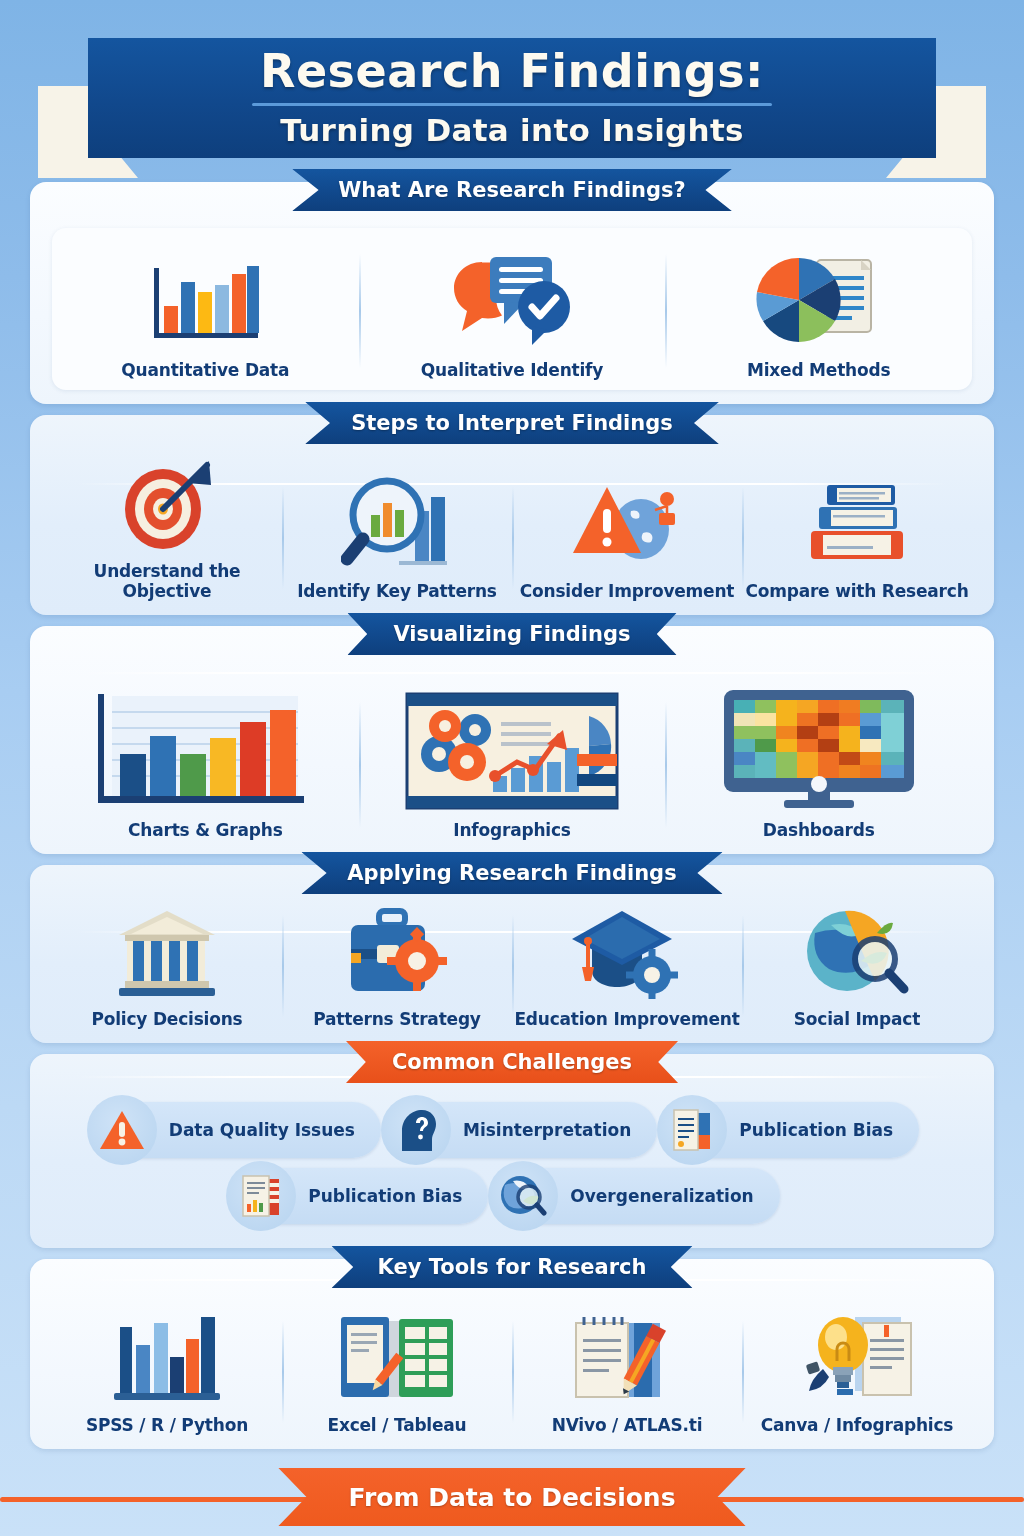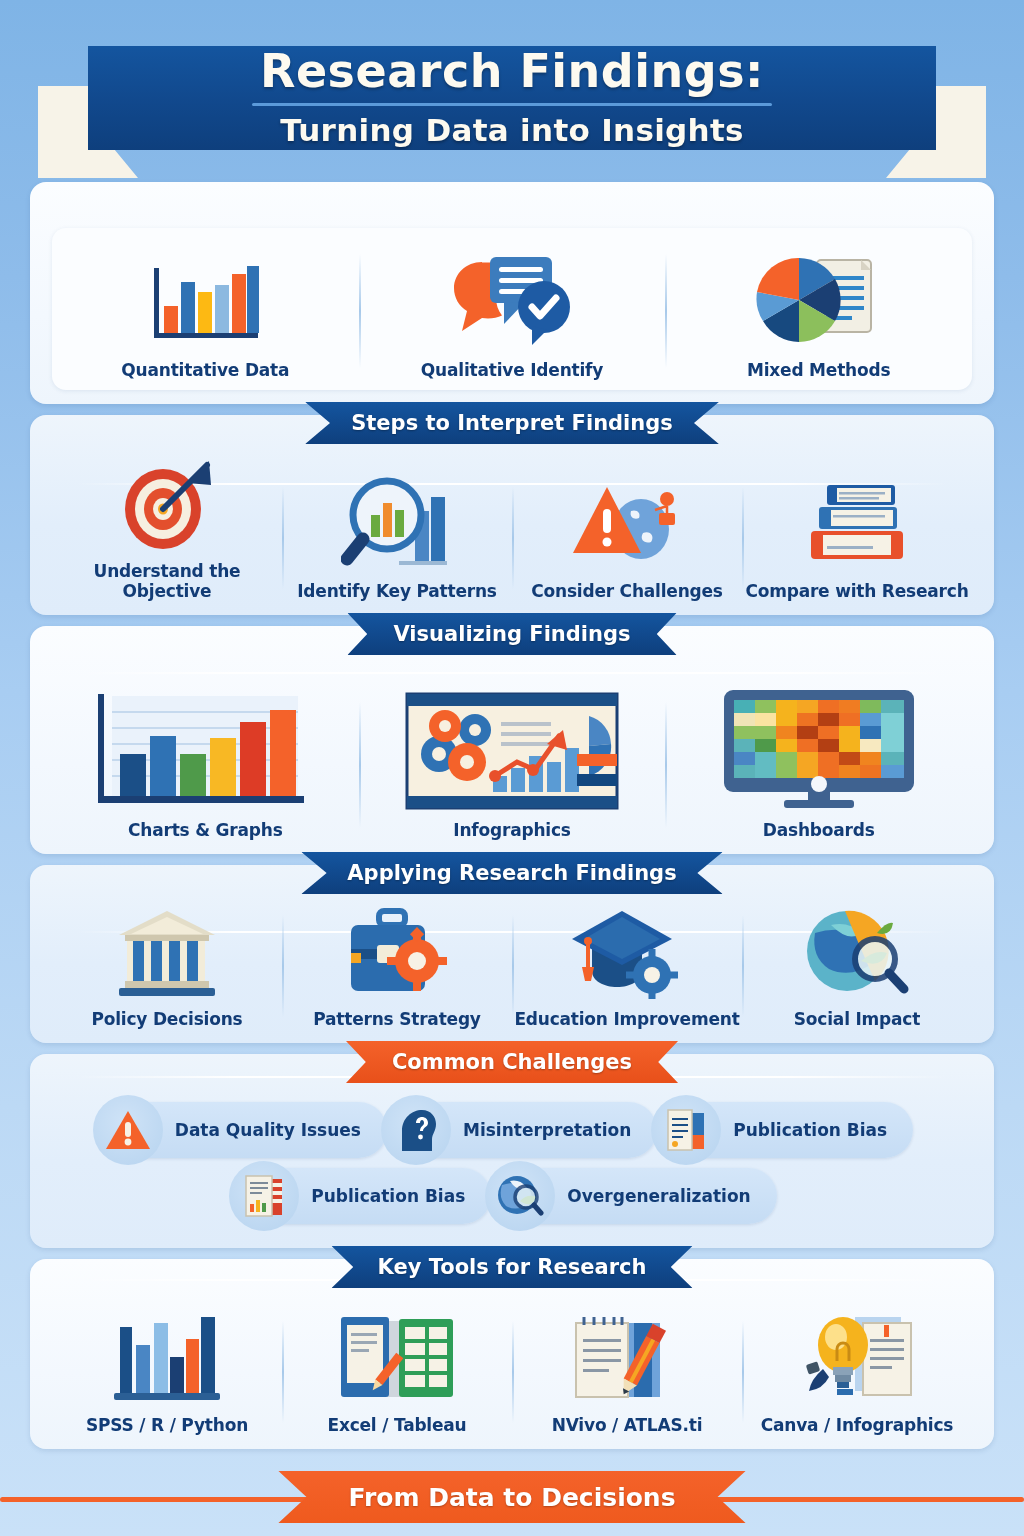--- a/index.html
+++ b/index.html
@@ -10,21 +10,21 @@
     position:relative; overflow:hidden;
   }
   .page{ position:absolute; inset:0; display:flex; flex-direction:column; padding:0 30px; }
 
   
   .header-wrap{ position:relative; height:168px; margin:14px -30px 0; display:flex; align-items:center; justify-content:center;}
   .ribbon-tail{ position:absolute; top:72px; width:100px; height:92px; background:#f7f3e8;
     filter:drop-shadow(0 3px 3px rgba(0,0,0,.18)); }
   .ribbon-tail.left{ left:38px; clip-path:polygon(0 0,100% 0,62% 50%,100% 100%,0 100%); }
   .ribbon-tail.right{ right:38px; clip-path:polygon(0 0,100% 0,100% 100%,0 100%,38% 50%); }
-  .ribbon-main{ position:relative; width:848px; height:104px; background:linear-gradient(180deg,#14559f 0%,#11488c 55%,#0e3f7d 100%);
+  .ribbon-main{ position:relative; width:848px; height:120px; background:linear-gradient(180deg,#14559f 0%,#11488c 55%,#0e3f7d 100%);
     clip-path:polygon(0 0,100% 0,100% 100%,0 100%); display:flex; flex-direction:column;
     align-items:center; justify-content:center; z-index:2; box-shadow:0 4px 7px rgba(0,0,0,.22);}
   .title-main{ font-size:46px; font-weight:bold; color:#fdfaf0; letter-spacing:.5px; line-height:1;
     text-shadow:0 2px 3px rgba(0,0,0,.3); font-family:"DejaVu Sans",sans-serif;}
   .title-rule{ width:520px; height:3px; background:#5b9ada; margin:9px 0 6px; border-radius:2px;}
   .title-sub{ font-size:31px; font-weight:bold; color:#fdfaf0; letter-spacing:.3px;
     text-shadow:0 2px 3px rgba(0,0,0,.3); font-family:"DejaVu Sans",sans-serif;}
 
   
   .section{ position:relative; background:linear-gradient(180deg,#eef5fc 0%,#e2eefb 55%,#dfecfa 100%);
@@ -54,38 +54,38 @@
   .cell{ flex:1; display:flex; flex-direction:column; align-items:center; gap:10px; position:relative; }
   .cell + .cell::before{ content:""; position:absolute; left:0; top:12px; bottom:12px; width:2px;
     background:linear-gradient(180deg,rgba(150,190,230,0),#a7c9ea,rgba(150,190,230,0)); }
   .cell-label{ color:#123c76; font-size:17px; font-weight:bold; text-align:center;
     font-family:"DejaVu Sans",sans-serif; letter-spacing:-.2px;}
   .icon-box{ height:108px; display:flex; align-items:flex-end; justify-content:center; }
   .icon-box.sm{ height:96px; }
 
   
   .pill-rows{ margin-top:18px; }
-  .pill-row{ display:flex; justify-content:center; gap:12px; margin-bottom:10px; }
+  .pill-row{ display:flex; justify-content:center; gap:18px; margin-bottom:10px; }
   .pill{ position:relative; display:flex; align-items:center; height:56px;
     background:linear-gradient(180deg,#d4e6f9,#c5dcf4); border-radius:28px;
     padding:0 26px 0 64px; box-shadow:0 1px 3px rgba(40,80,130,.14); }
   .pill-ico{ position:absolute; left:-18px; top:-7px; width:70px; height:70px; border-radius:50%;
     background:radial-gradient(circle at 45% 38%,#cfe3f7,#b6d3ef); display:flex;
     align-items:center; justify-content:center; }
   .pill-text{ color:#123c76; font-size:17px; font-weight:bold; font-family:"DejaVu Sans",sans-serif;
     white-space:nowrap; }
 
   
   .footer-wrap{ position:relative; height:64px; margin:4px -30px 0; display:flex;
     align-items:center; justify-content:center; }
   .foot-line{ position:absolute; top:50%; height:5px; background:#f4622a; border-radius:3px; }
   .foot-line.l{ left:0; width:330px; }
   .foot-line.r{ right:0; width:330px; }
   .foot-banner{ position:relative; z-index:3; background:linear-gradient(180deg,#f4622a,#ef5a1e);
-    height:52px; display:flex; align-items:center; justify-content:center; padding:8px 70px;
+    height:58px; display:flex; align-items:center; justify-content:center; padding:8px 70px;
     clip-path:polygon(0 0,100% 0,94% 50%,100% 100%,0 100%,6% 50%);
     filter:drop-shadow(0 3px 4px rgba(0,0,0,.2)); }
   .foot-text{ color:#fff; font-size:25px; font-weight:bold; font-family:"DejaVu Sans",sans-serif;
     text-shadow:0 1px 2px rgba(0,0,0,.28); white-space:nowrap;}
   svg{ display:block; }
 </style>
 </head>
 <body>
 
 <div class="page">
@@ -94,20 +94,21 @@
     <div class="ribbon-tail left"></div>
     <div class="ribbon-tail right"></div>
     <div class="ribbon-main">
       <div class="title-main">Research Findings:</div>
       <div class="title-rule"></div>
       <div class="title-sub">Turning Data into Insights</div>
     </div>
   </div>
 
   <div class="section light">
+    <div class="banner blue banner-notch">What Are Research Findings?</div>
     <div class="inner-card">
       <div class="row">
 
         <div class="cell">
           <div class="icon-box">
             <svg width="118" height="96" viewBox="0 0 118 96">
               <rect x="8" y="14" width="5" height="70" fill="#1b3f73"></rect>
               <rect x="8" y="79" width="104" height="5" fill="#1b3f73"></rect>
               <rect x="18" y="52" width="14" height="27" fill="#f4622a"></rect>
               <rect x="35" y="28" width="14" height="51" fill="#2f72b4"></rect>
@@ -210,21 +211,21 @@
             <path d="M72 56c7-3 12 3 8 9-6 2-12-2-8-9z" fill="#eef4fb"></path>
             <path d="M56 66c5-2 8 2 6 6-4 1-8-1-6-6z" fill="#eef4fb"></path>
             <circle cx="96" cy="22" r="7" fill="#f4622a"></circle>
             <rect x="88" y="36" width="16" height="12" rx="2" fill="#f4622a"></rect>
             <path d="M96 29 L96 36 M96 29 L84 33" stroke="#f4622a" stroke-width="2.5"></path>
             <polygon points="36,10 70,76 2,76" fill="#f4622a"></polygon>
             <rect x="32" y="32" width="8" height="24" rx="4" fill="#fff"></rect>
             <circle cx="36" cy="65" r="4.5" fill="#fff"></circle>
           </svg>
         </div>
-        <div class="cell-label">Consider Challenges</div>
+        <div class="cell-label">Consider Improvement</div>
       </div>
 
       <div class="cell">
         <div class="icon-box sm">
           <svg width="112" height="94" viewBox="0 0 112 94">
             <rect x="26" y="8" width="68" height="20" rx="3" fill="#1e5ba4"></rect>
             <rect x="36" y="11" width="54" height="14" fill="#f6f2e6"></rect>
             <rect x="38" y="15" width="46" height="2.5" fill="#9bb0c6"></rect>
             <rect x="38" y="20" width="40" height="2.5" fill="#9bb0c6"></rect>
             <rect x="18" y="30" width="78" height="22" rx="3" fill="#2f72b4"></rect>

